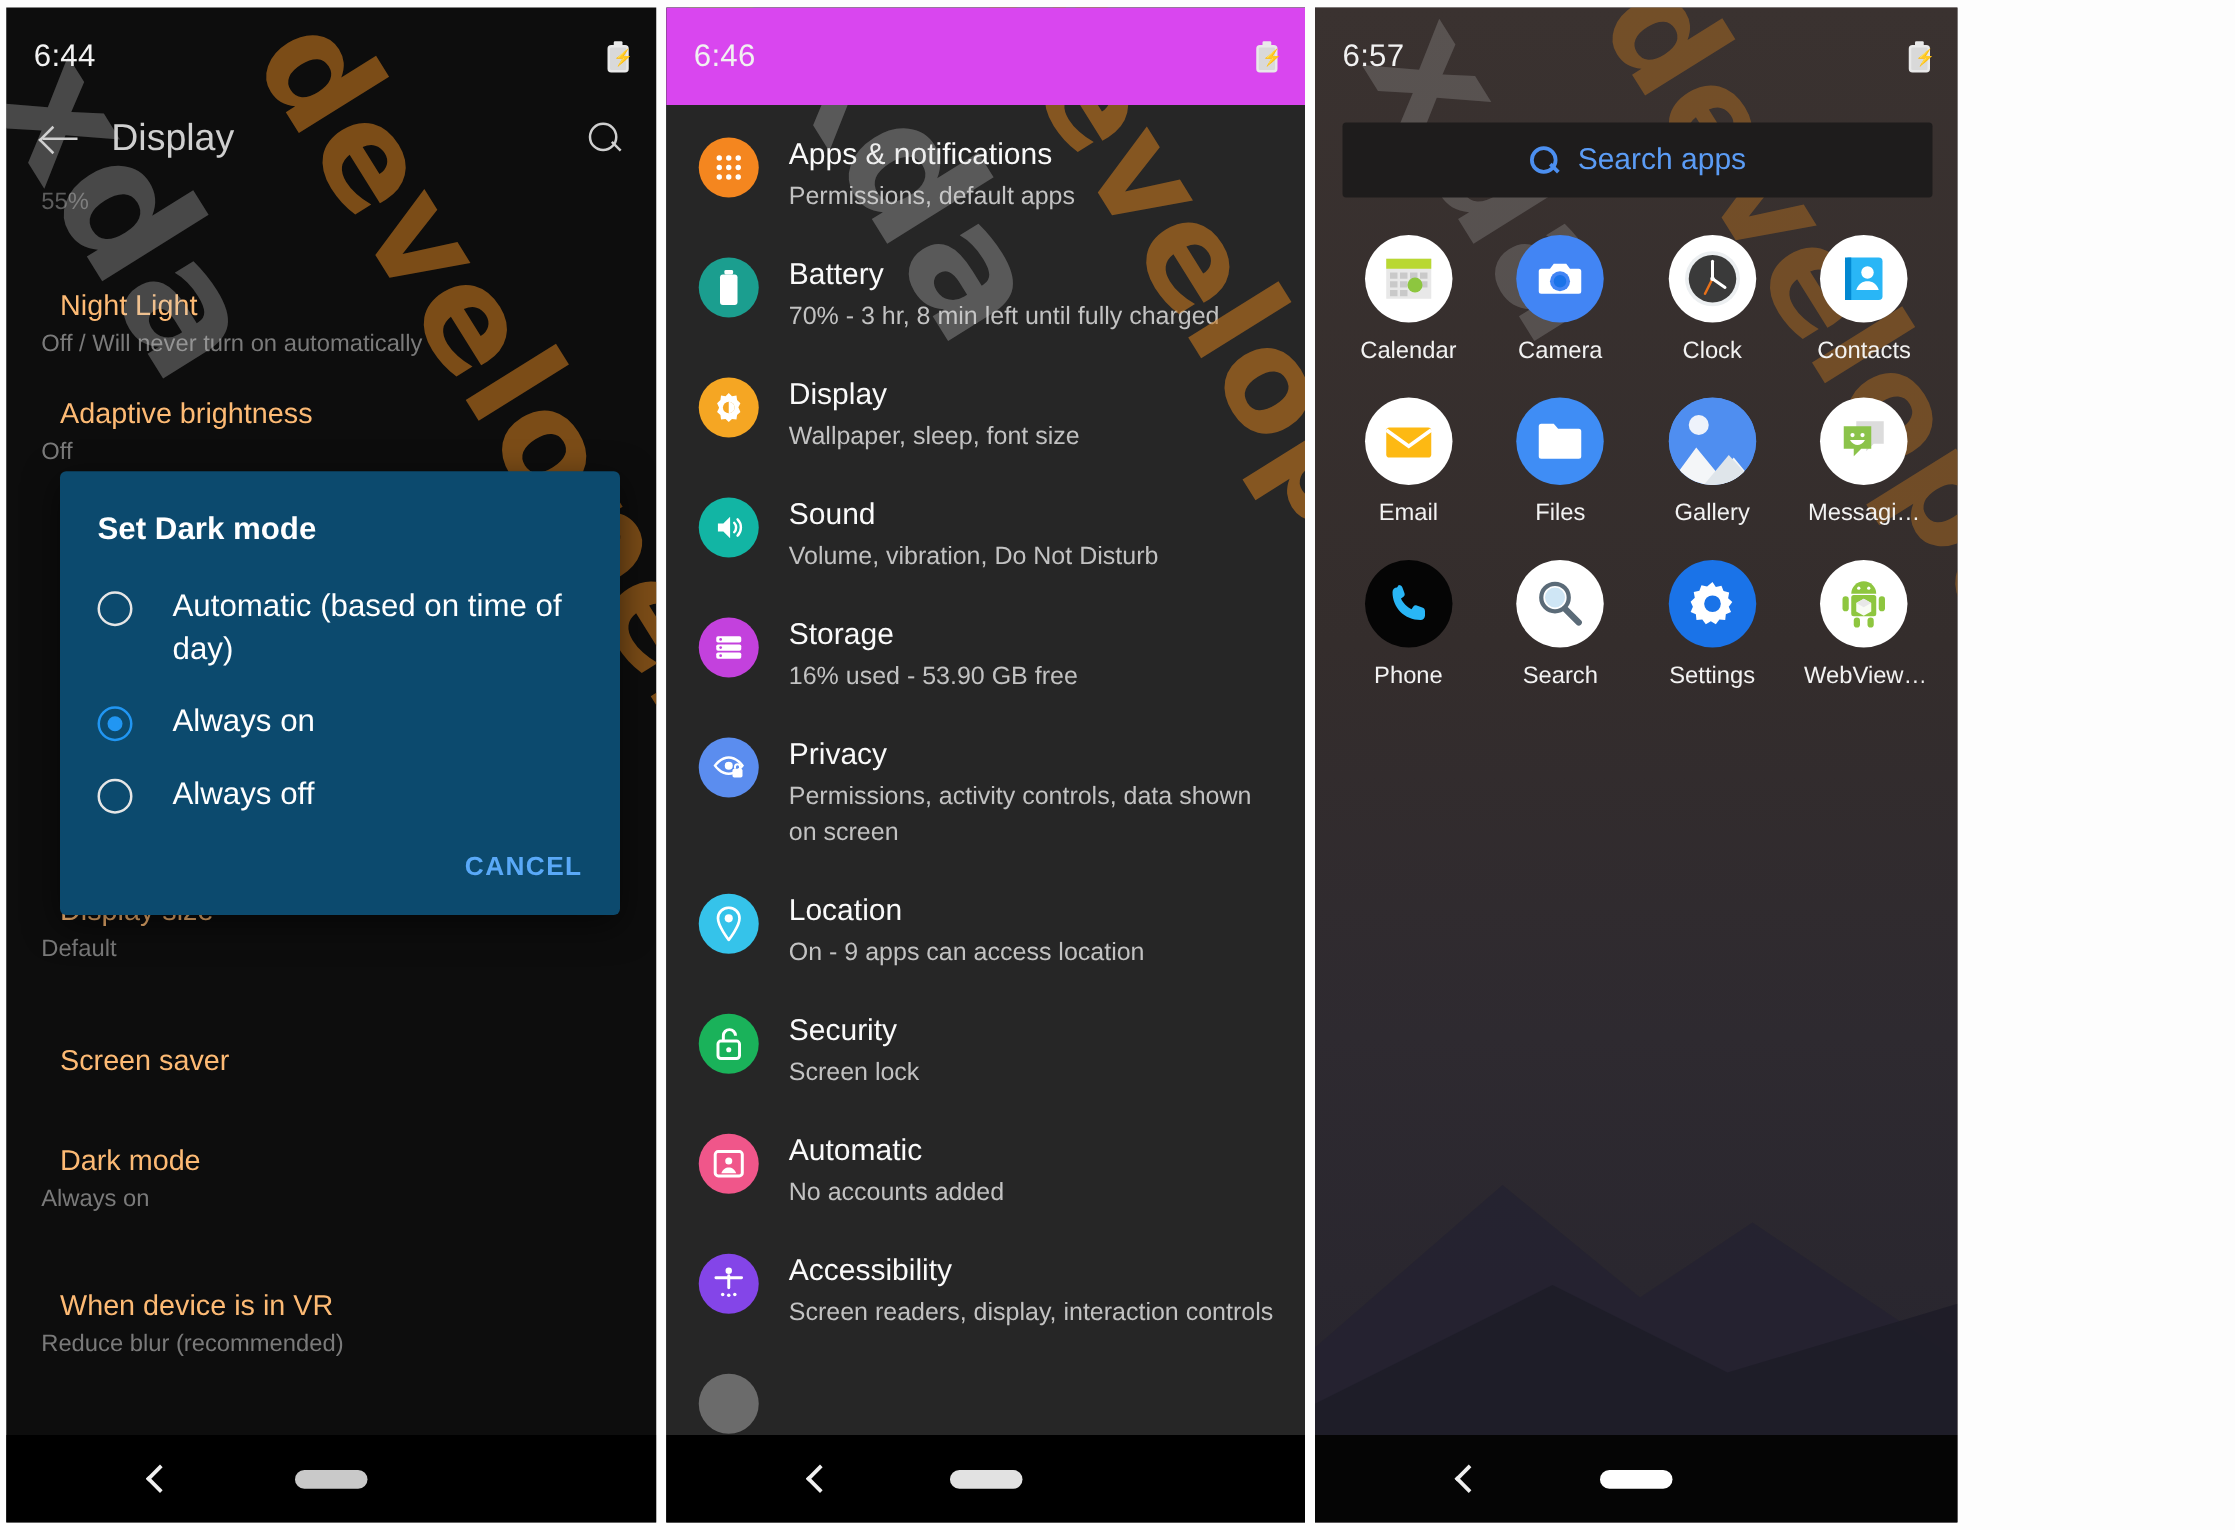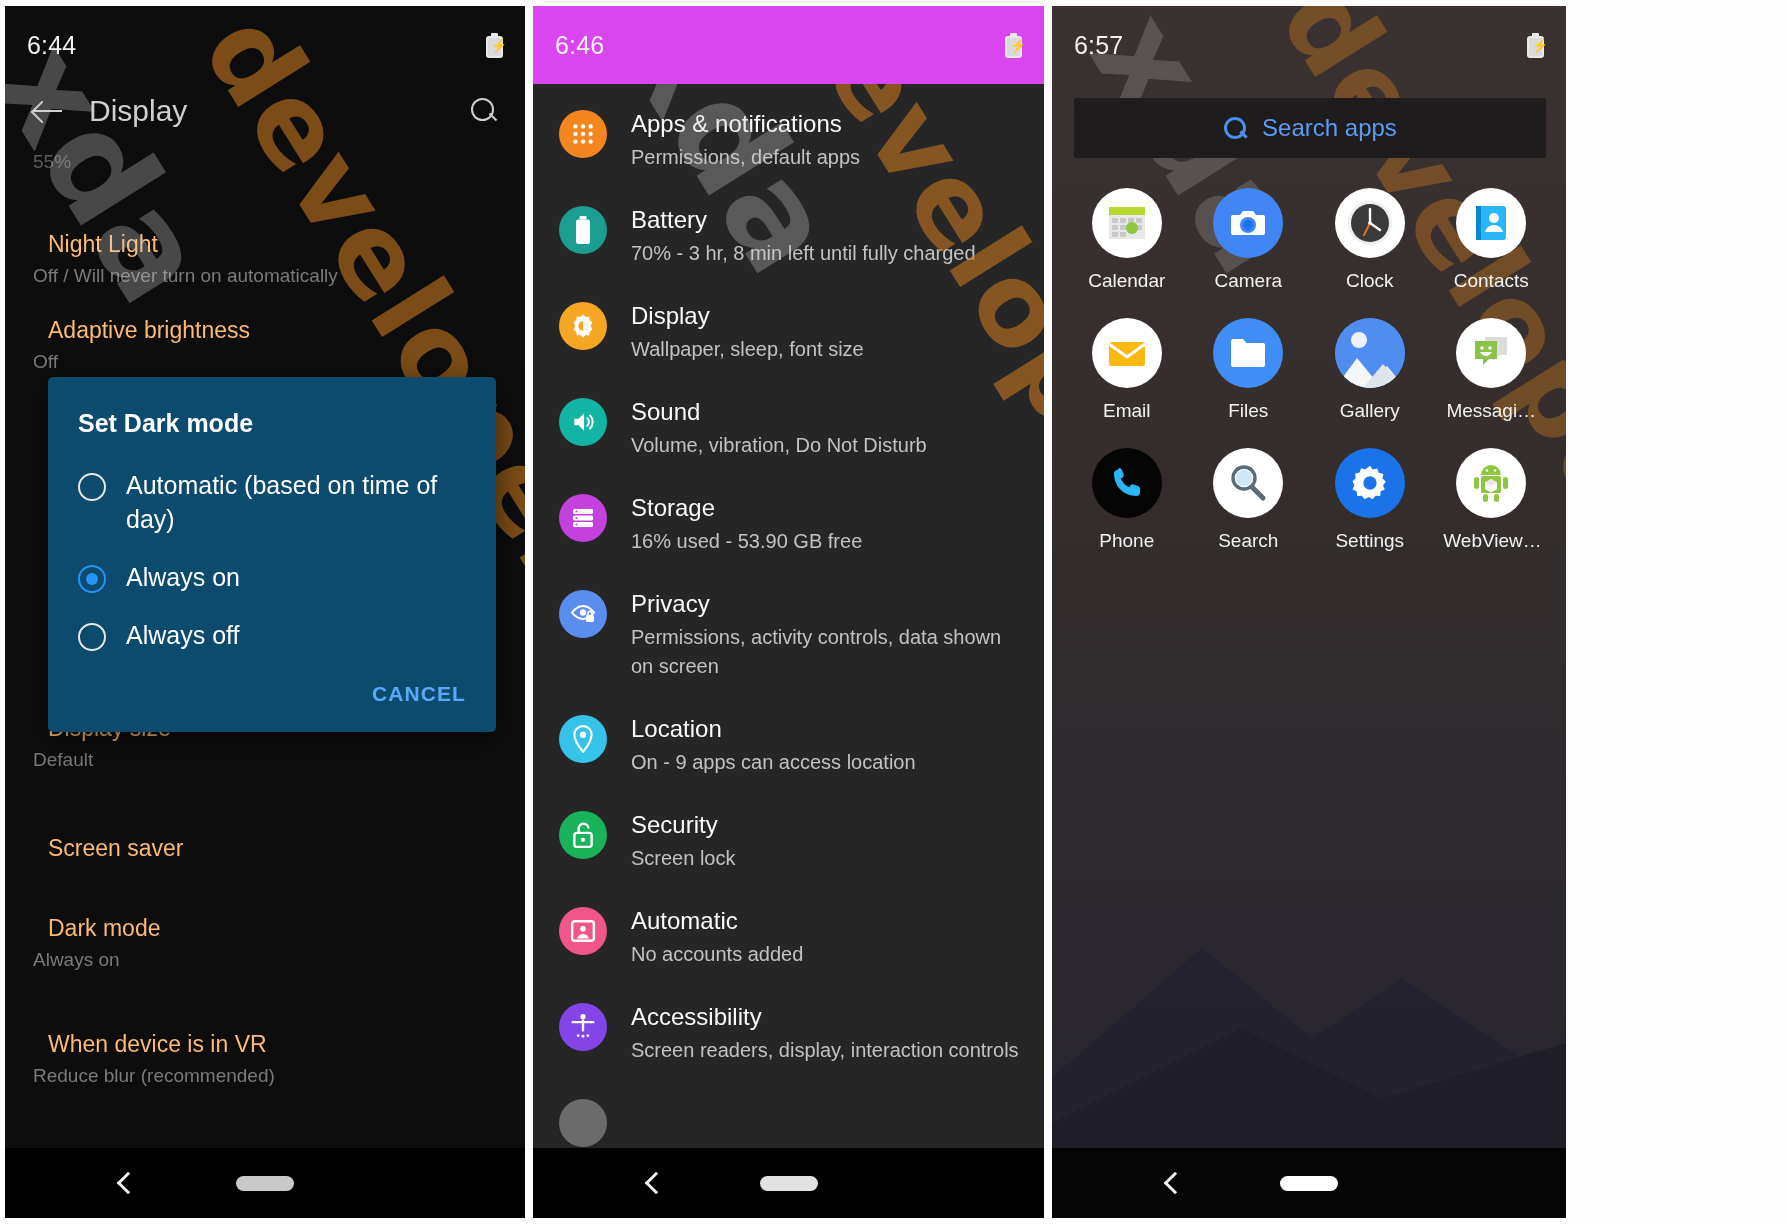--- a/index.html
+++ b/index.html
@@ -130,21 +130,21 @@
     border-radius: 5px;
     z-index: 8;
     box-shadow: 0 8px 28px rgba(0,0,0,.55);
     padding: 26px 0 0 0;
   }
   .dialog .dtitle {
     font-size: 25px; color: #ffffff; font-weight: bold;
     padding: 6px 0 18px 30px;
   }
   .radio-row {
-    display: flex; align-items: flex-start; gap: 20px;
+    display: flex; align-items: flex-start; gap: 32px;
     padding: 12px 28px 12px 30px;
   }
   .radio {
     flex: 0 0 auto; width: 28px; height: 28px; border-radius: 50%;
     border: 2px solid #e6e6e6; margin-top: 5px; position: relative;
   }
   .radio.on { border-color: #2196f3; }
   .radio.on::after {
     content: ""; position: absolute; left: 6px; top: 6px;
     width: 12px; height: 12px; border-radius: 50%; background: #2196f3;

